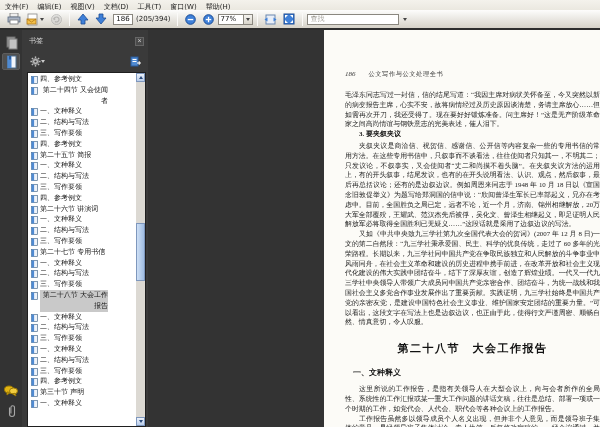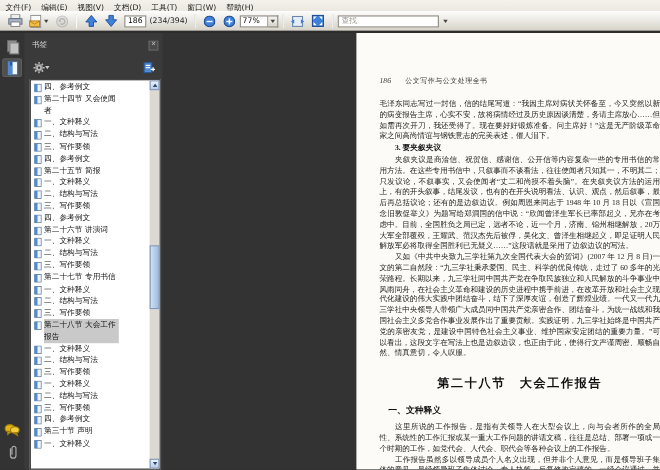--- a/index.html
+++ b/index.html
@@ -50,21 +50,21 @@
   #bm-options { height:18px; display:flex; align-items:center; padding:0 5px; }
   .opt-left { display:flex; align-items:center; gap:1px; flex:1; }
   .opt-caret { width:0; height:0; border-left:2.5px solid transparent; border-right:2.5px solid transparent;
     border-top:3px solid #ccc; }
   #tree-wrap { position:absolute; left:5px; top:42px; width:119px; height:355px;
     background:#fff; border:1px solid #1f1f1f; overflow:hidden; }
   #tree { position:absolute; left:0; top:1px; right:9px; }
   .bm-row { display:flex; align-items:flex-start; padding:0 0 0 3px; cursor:pointer; }
   .bm-ic { flex:0 0 auto; margin:2px 2px 0 0; }
   .bm-label { font-size:7px; line-height:10.8px; color:#141414; max-width:68px;
-    word-break:break-all; text-align:left; }
+    word-break:break-all; text-align:right; }
   .bm-row.selected .bm-label { background:#c9c9c9; }
   
   #tree-scroll { position:absolute; right:0; top:0; width:9px; height:100%; background:#dcd9d3; }
   .sc-btn { position:absolute; left:0; width:9px; height:9px;
     background:linear-gradient(#eef3fb,#b9cdeb); border:1px solid #7e97bd;
     display:flex; align-items:center; justify-content:center; padding:0; }
   #sc-up { top:0; } #sc-down { bottom:0; }
   .sc-tri-up { width:0; height:0; border-left:2.5px solid transparent; border-right:2.5px solid transparent; border-bottom:3.5px solid #2a4a7a; }
   .sc-tri-dn { width:0; height:0; border-left:2.5px solid transparent; border-right:2.5px solid transparent; border-top:3.5px solid #2a4a7a; }
   #sc-thumb { position:absolute; left:0; top:150px; width:9px; height:58px;
@@ -129,21 +129,21 @@
     <svg width="12" height="12" viewBox="0 0 12 12">
       <path d="M6 1 L11 7 L8 7 L8 11 L4 11 L4 7 L1 7 Z" fill="#3f80d8" stroke="#1c4d96" stroke-width="0.8"></path>
     </svg>
   </button>
   <button class="tb-btn">
     <svg width="12" height="12" viewBox="0 0 12 12">
       <path d="M6 11 L1 5 L4 5 L4 1 L8 1 L8 5 L11 5 Z" fill="#3f80d8" stroke="#1c4d96" stroke-width="0.8"></path>
     </svg>
   </button>
   <input id="page-input" class="tb-input" value="186" style="">
-  <span id="pagecount">(234/394)</span>
+  <span id="pagecount">(205/394)</span>
   <span class="tb-sep"></span>
 
   <button class="tb-btn">
     <svg width="11" height="11" viewBox="0 0 11 11">
       <circle cx="5.5" cy="5.5" r="4.8" fill="#3f80d8" stroke="#1c4d96"></circle>
       <rect x="2.8" y="4.9" width="5.4" height="1.3" fill="#fff"></rect>
     </svg>
   </button>
   <button class="tb-btn">
     <svg width="11" height="11" viewBox="0 0 11 11">

